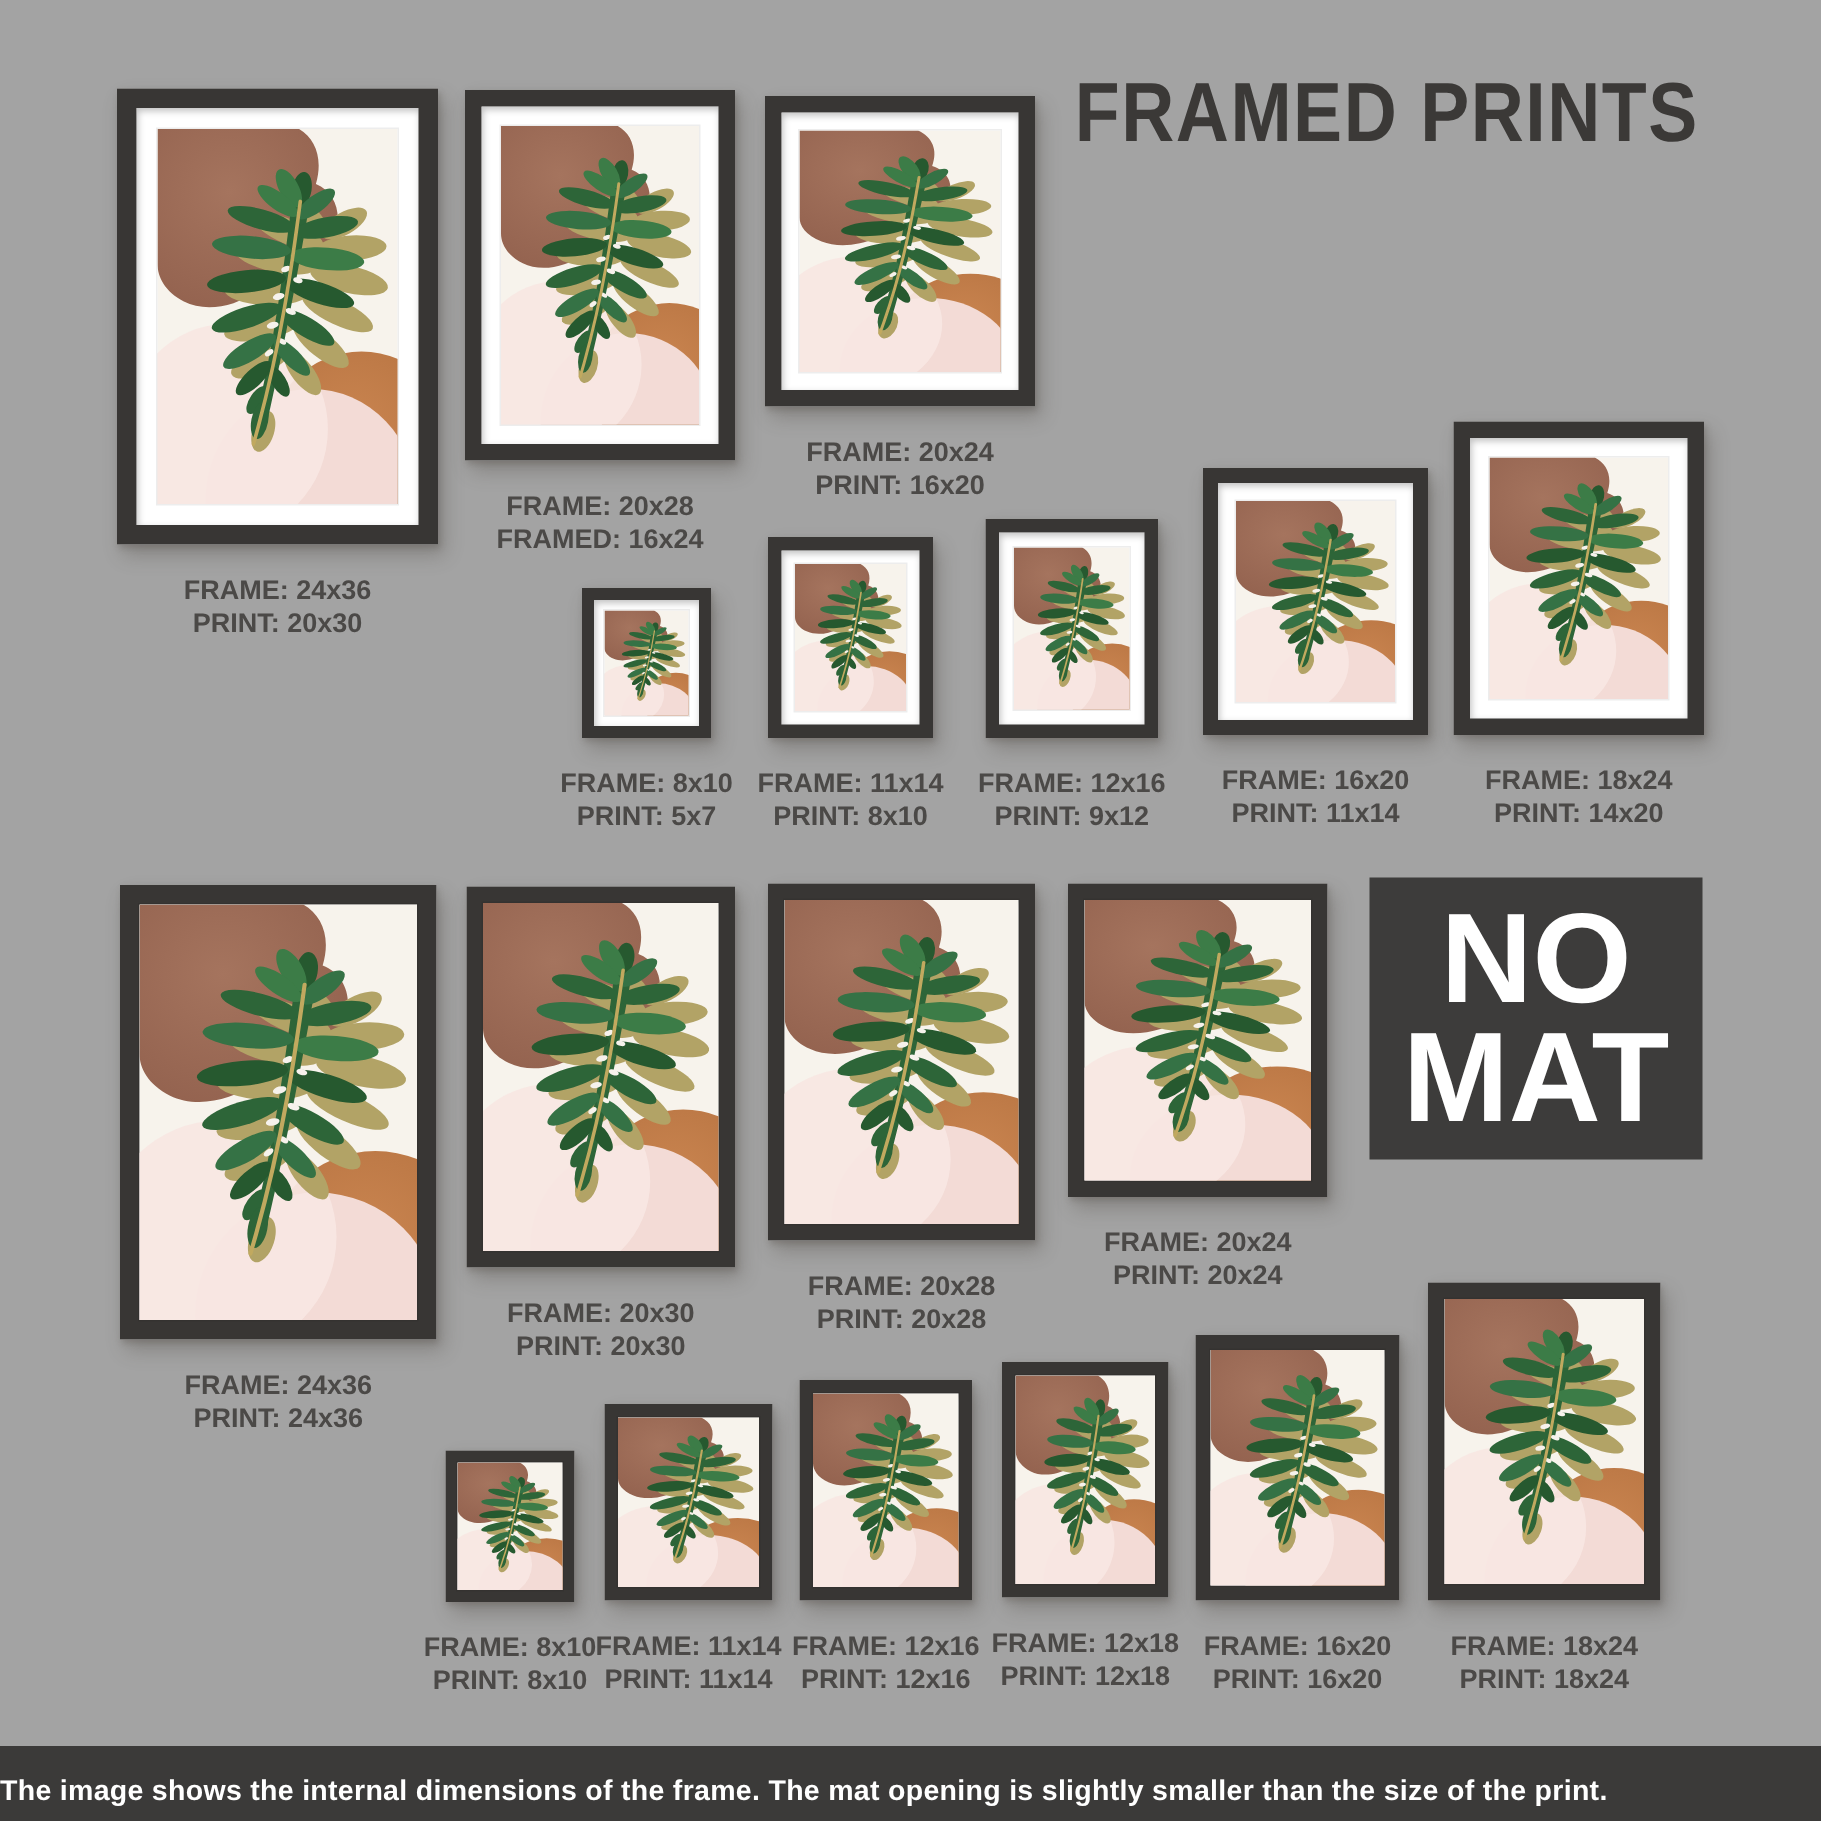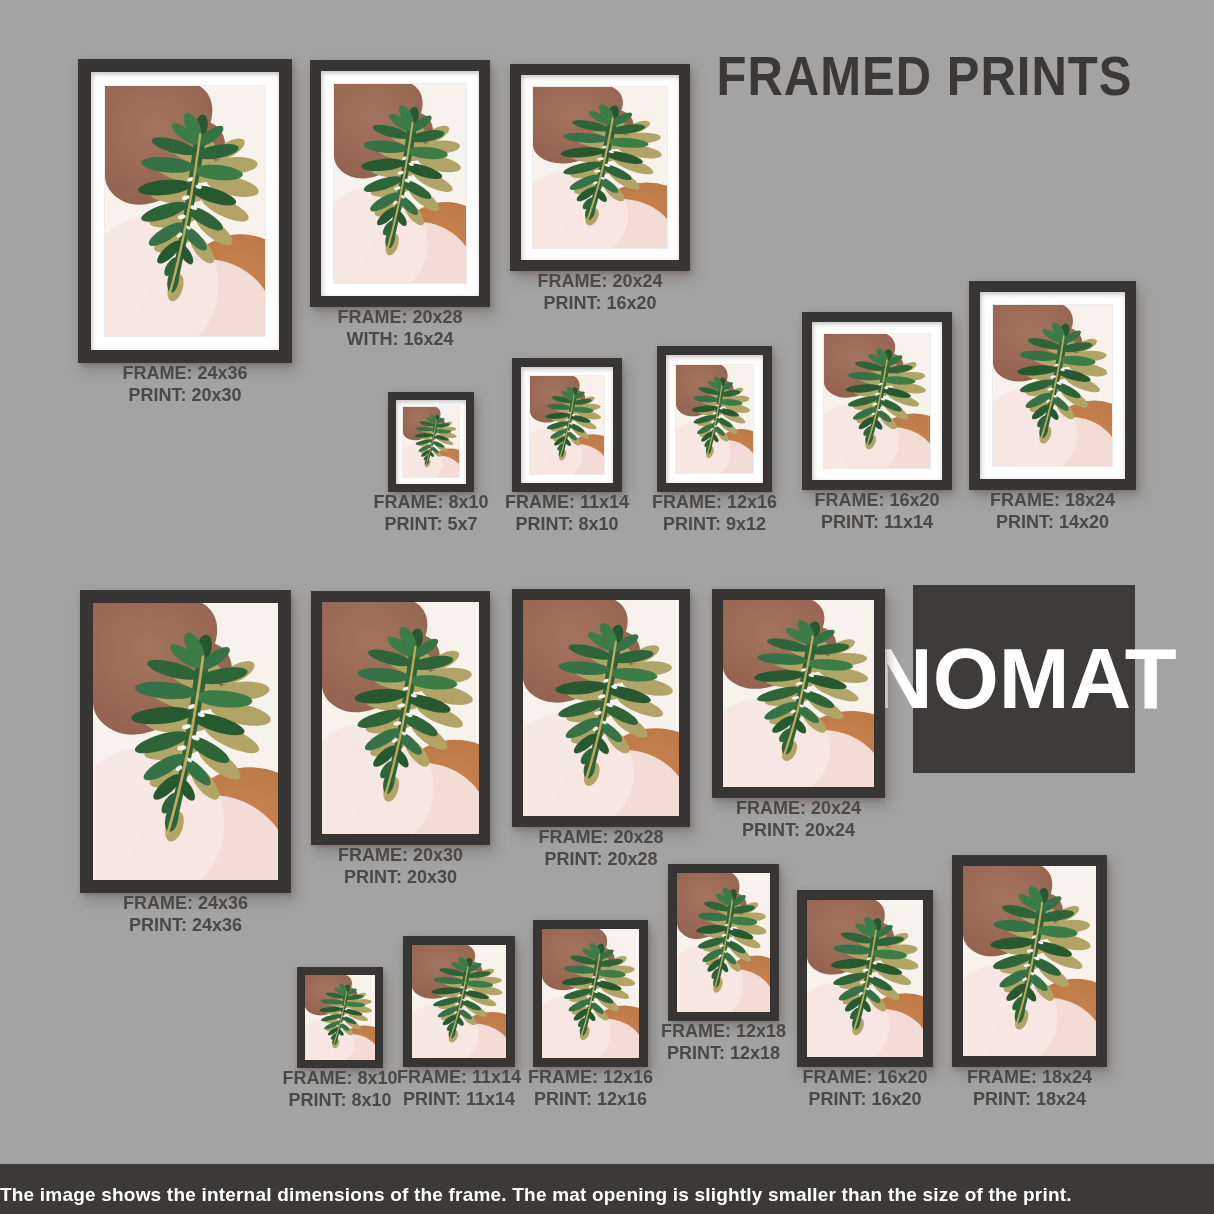--- a/index.html
+++ b/index.html
@@ -15,42 +15,42 @@
     border:var(--bw,10px) solid #383634;
     background:#ffffff;
     padding:var(--mat,0px);
     box-shadow:4px 7px 12px rgba(70,62,55,.30), 1px 2px 4px rgba(70,62,55,.25),
                inset 1px 2px 5px rgba(0,0,0,.25);
   }
   .no-mat .frame{padding:0;}
   .art{width:100%;height:100%;display:block;outline:1px solid rgba(0,0,0,.07);}
   .cap{
     position:absolute;top:100%;left:50%;transform:translateX(-50%);
-    margin-top:0;text-align:center;white-space:nowrap;
+    margin-top:20px;text-align:center;white-space:nowrap;
     font-weight:bold;font-size:18px;line-height:1.22;color:#4b4947;
   }
   .cap span{display:block;}
   
   .head{position:absolute;left:711px;top:48px;width:427px;text-align:center;}
   .head h1{
     margin:0;font-size:49px;font-weight:bold;color:#3b3937;letter-spacing:1px;
     line-height:56px;transform:scaleY(1.14);transform-origin:center;white-space:nowrap;
   }
   .badge{
     margin-top:26px;height:101px;background:#3d3c3b;
     display:flex;align-items:center;justify-content:center;
   }
   .badge span{
     color:#ffffff;font-weight:bold;font-size:77px;letter-spacing:1px;
     transform:scaleY(1.18);white-space:nowrap;
   }
   
   .nomat{
     position:absolute;left:913px;top:585px;width:222px;height:188px;
-    background:#3d3c3b;display:flex;flex-direction:row;
+    background:#3d3c3b;display:flex;flex-direction:column;
     align-items:center;justify-content:center;
   }
   .nomat span{
     display:block;color:#ffffff;font-weight:bold;font-size:85px;line-height:.93;
     letter-spacing:0px;
   }
   
   .foot{
     position:absolute;left:0;top:1164px;width:1214px;height:61px;background:#3b3a39;
     display:flex;align-items:center;
@@ -149,21 +149,21 @@
   </figure>
 
   <figure class="fp with-mat" style="left:310px;top:60px;width:180px;height:247px;--bw:11px;--mat:13px">
     <div class="frame">
         <svg class="art" viewBox="0 0 200 300" preserveAspectRatio="none">
           <use href="#artwork"></use>
         </svg>
       </div>
     <figcaption class="cap">
       <span>FRAME: 20x28</span>
-      <span>WITH: 16x24</span>
+      <span>FRAMED: 16x24</span>
     </figcaption>
   </figure>
 
   <figure class="fp with-mat" style="left:510px;top:64px;width:180px;height:207px;--bw:11px;--mat:12px">
     <div class="frame">
         <svg class="art" viewBox="0 0 200 300" preserveAspectRatio="none">
           <use href="#artwork"></use>
         </svg>
       </div>
     <figcaption class="cap">
@@ -314,21 +314,21 @@
         <svg class="art" viewBox="0 0 200 300" preserveAspectRatio="none">
           <use href="#artwork"></use>
         </svg>
       </div>
     <figcaption class="cap">
       <span>FRAME: 12x16</span>
       <span>PRINT: 12x16</span>
     </figcaption>
   </figure>
 
-  <figure class="fp no-mat" style="left:668px;top:864px;width:111px;height:157px;--bw:9px">
+  <figure class="fp no-mat" style="left:668px;top:908px;width:111px;height:157px;--bw:9px">
     <div class="frame">
         <svg class="art" viewBox="0 0 200 300" preserveAspectRatio="none">
           <use href="#artwork"></use>
         </svg>
       </div>
     <figcaption class="cap">
       <span>FRAME: 12x18</span>
       <span>PRINT: 12x18</span>
     </figcaption>
   </figure>

